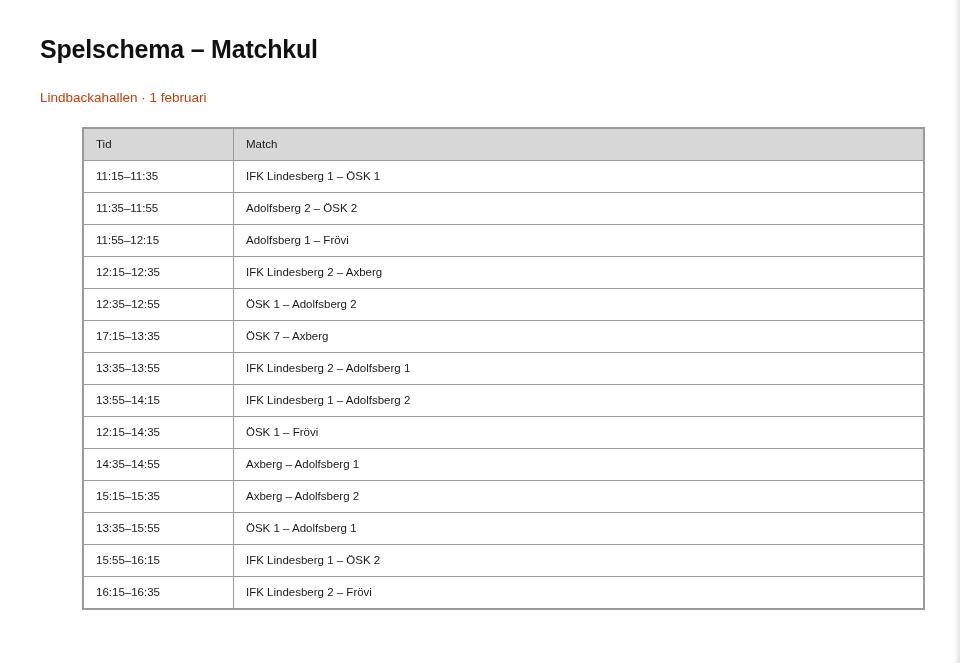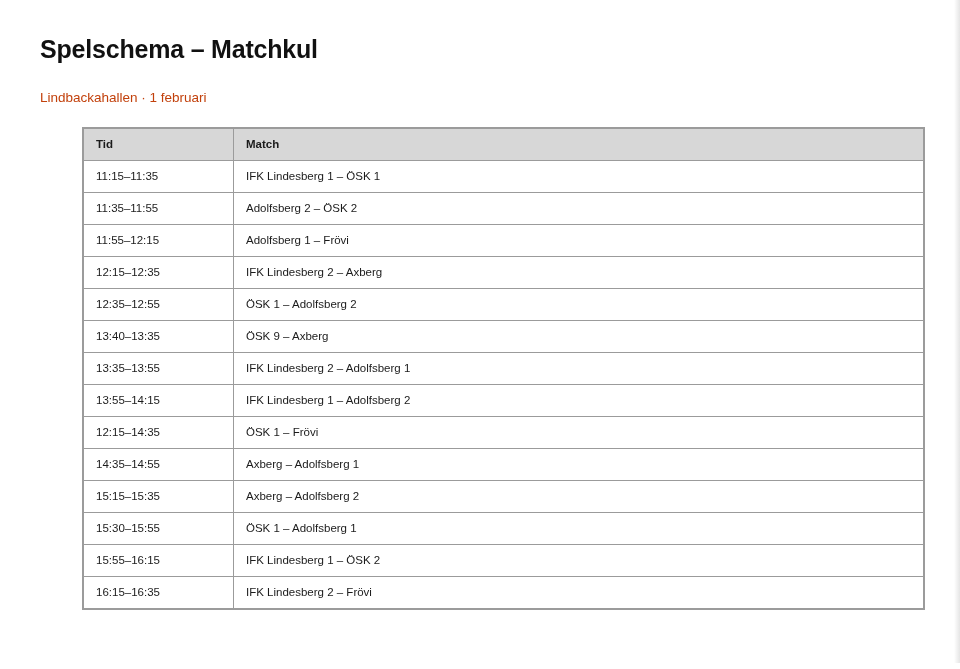--- a/index.html
+++ b/index.html
@@ -56,21 +56,21 @@
     text-align: left;
     vertical-align: middle;
     height: 16px;
     line-height: 1.25;
     color: #1b1b1b;
     font-weight: normal;
   }
   table.schedule th {
     background: #d7d7d7;
     color: #1b1b1b;
-    font-weight: bold;
+    font-weight: normal;
     font-size: 11.5px;
   }
   table.schedule col.col-time { width: 150px; }
   table.schedule col.col-match { width: auto; }
   .right-edge-shadow {
     position: absolute;
     top: 0;
     right: 0;
     width: 6px;
     height: 669px;
@@ -121,22 +121,22 @@
           </tr>
           <tr>
             <td>12:15–12:35</td>
             <td>IFK Lindesberg 2 – Axberg</td>
           </tr>
           <tr>
             <td>12:35–12:55</td>
             <td>ÖSK 1 – Adolfsberg 2</td>
           </tr>
           <tr>
-            <td>13:40–13:35</td>
-            <td>ÖSK 9 – Axberg</td>
+            <td>17:15–13:35</td>
+            <td>ÖSK 7 – Axberg</td>
           </tr>
           <tr>
             <td>13:35–13:55</td>
             <td>IFK Lindesberg 2 – Adolfsberg 1</td>
           </tr>
           <tr>
             <td>13:55–14:15</td>
             <td>IFK Lindesberg 1 – Adolfsberg 2</td>
           </tr>
           <tr>
@@ -145,21 +145,21 @@
           </tr>
           <tr>
             <td>14:35–14:55</td>
             <td>Axberg – Adolfsberg 1</td>
           </tr>
           <tr>
             <td>15:15–15:35</td>
             <td>Axberg – Adolfsberg 2</td>
           </tr>
           <tr>
-            <td>15:30–15:55</td>
+            <td>13:35–15:55</td>
             <td>ÖSK 1 – Adolfsberg 1</td>
           </tr>
           <tr>
             <td>15:55–16:15</td>
             <td>IFK Lindesberg 1 – ÖSK 2</td>
           </tr>
           <tr>
             <td>16:15–16:35</td>
             <td>IFK Lindesberg 2 – Frövi</td>
           </tr>

